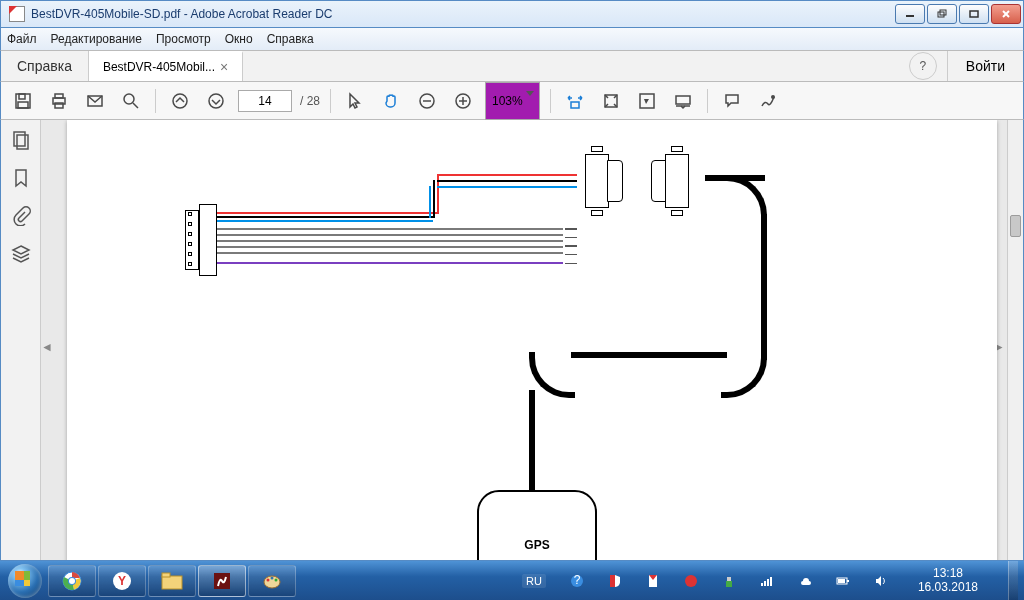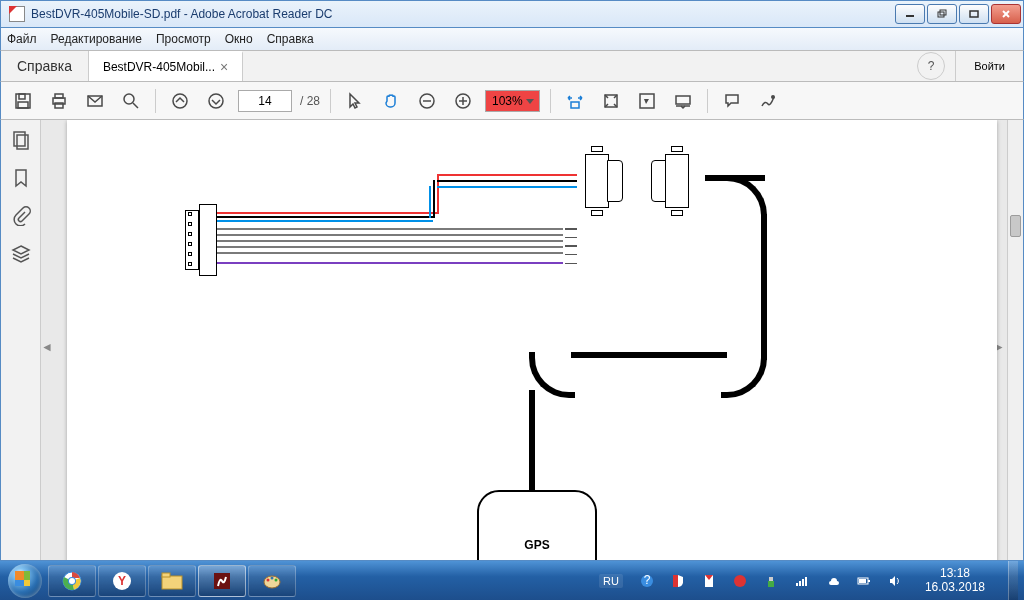--- a/index.html
+++ b/index.html
@@ -15,28 +15,28 @@
 .winbtn.close{background:linear-gradient(#f39f8f,#d7604c);border-color:#a33}
 .winbtn svg{width:12px;height:10px}
 .menubar{height:22px;background:linear-gradient(#f6f9fd,#e3ecf7);border-left:1px solid #568bc4;border-right:1px solid #568bc4;display:flex;align-items:center;padding:0 6px;gap:14px;color:#222}
 .menubar span{cursor:default}
 .topbar{height:32px;background:#f2f2f2;border:1px solid #bbb;border-left:1px solid #568bc4;border-right:1px solid #568bc4;display:flex;align-items:center}
 .topbar .mtab{padding:0 16px;height:100%;display:flex;align-items:center;font-size:14px;color:#333;border-right:1px solid #ccc}
 .topbar .doctab{padding:0 14px;height:100%;display:flex;align-items:center;font-size:13px;background:#fff;border-top:2px solid #fff;border-right:1px solid #ccc;gap:5px}
 .topbar .doctab .x{color:#777;font-size:14px}
 .topbar .spacer{flex:1}
 .topbar .help{width:28px;height:28px;border:1px solid #ccc;border-radius:50%;margin-right:10px;display:flex;align-items:center;justify-content:center;color:#555}
-.topbar .login{padding:0 18px;font-size:11px;border-left:1px solid #ccc;height:100%;display:flex;align-items:center}
+.topbar .login{padding:0 18px;font-size:14px;border-left:1px solid #ccc;height:100%;display:flex;align-items:center}
 .toolbar{height:38px;background:#f7f7f7;border:1px solid #bbb;border-top:none;border-left:1px solid #568bc4;border-right:1px solid #568bc4;display:flex;align-items:center;padding:0 8px;gap:8px}
 .tbtn{width:28px;height:28px;display:flex;align-items:center;justify-content:center;color:#4a4a4a;border-radius:2px}
 .tbtn svg{width:18px;height:18px;stroke:#4a4a4a;stroke-width:1.5;fill:none}
 .tbtn.blue svg{stroke:#1b7ed6}
 .sep{width:1px;height:24px;background:#ccc;margin:0 2px}
 .pagein{width:54px;height:22px;border:1px solid #aaa;text-align:center;background:#fff}
-.zoomsel{height:22px;border:1px solid #aaa;background:#ef4444;padding:0 16px 0 6px;position:relative;display:flex;align-items:center}
+.zoomsel{height:38px;border:1px solid #aaa;background:#a21caf;padding:0 16px 0 6px;position:relative;display:flex;align-items:center}
 .zoomsel::after{content:"";position:absolute;right:5px;top:8px;border-top:5px solid #555;border-left:4px solid transparent;border-right:4px solid transparent}
 .content{flex:1;display:flex;border-left:1px solid #568bc4;border-right:1px solid #568bc4;background:#e9e9e9;overflow:hidden}
 .sidetools{width:40px;background:#f2f2f2;border-right:1px solid #ccc;display:flex;flex-direction:column;align-items:center;padding-top:10px;gap:18px}
 .sidetools .ic{width:20px;height:20px;color:#555}
 .sidetools .ic svg{width:20px;height:20px;stroke:#555;stroke-width:1.5;fill:none}
 .docwrap{flex:1;position:relative;display:flex;align-items:flex-start;justify-content:center;overflow:hidden}
 .docwrap .vbar{position:absolute;right:0;top:0;bottom:0;width:16px;background:#f0f0f0;border-left:1px solid #ccc}
 .docwrap .vbar .thumb{position:absolute;left:2px;right:2px;top:95px;height:22px;background:#c8c8c8;border:1px solid #9c9c9c;border-radius:2px}
 .docwrap .harrow{position:absolute;top:50%;width:8px;height:14px;display:flex;align-items:center;justify-content:center;color:#888}
 .docwrap .harrow.left{left:2px}
@@ -44,21 +44,21 @@
 .page{width:930px;height:470px;background:#fff;box-shadow:0 1px 4px rgba(0,0,0,.3);position:relative;margin-top:0}
 .taskbar{height:40px;background:linear-gradient(#4f93d6,#2360a5 40%,#1d4e8c);border-top:1px solid #568bc4;display:flex;align-items:center;padding:0 4px;gap:2px}
 .startbtn{width:42px;height:40px;display:flex;align-items:center;justify-content:center}
 .orb{width:34px;height:34px;border-radius:50%;background:radial-gradient(circle at 35% 30%,#fff 0%,#7fc1f0 18%,#2a6fb2 55%,#10355f 100%);position:relative;box-shadow:0 0 4px rgba(255,255,255,.5) inset}
 .orb::before{content:"";position:absolute;inset:7px;background:
  linear-gradient(#f08a2a,#f08a2a) 0 0/45% 45% no-repeat,
  linear-gradient(#7fba3a,#7fba3a) 55% 0/45% 45% no-repeat,
  linear-gradient(#3a8de0,#3a8de0) 0 55%/45% 45% no-repeat,
  linear-gradient(#f0c83a,#f0c83a) 55% 55%/45% 45% no-repeat}
 .tbitem{width:48px;height:32px;border:1px solid rgba(255,255,255,.25);border-radius:3px;background:linear-gradient(rgba(255,255,255,.15),rgba(0,0,0,.15));display:flex;align-items:center;justify-content:center}
-.tray{margin-left:auto;display:flex;align-items:center;gap:17px;color:#fff;padding:0 2px}
+.tray{margin-left:auto;display:flex;align-items:center;gap:24px;color:#fff;padding:0 2px}
 .tray .lang{background:rgba(255,255,255,.1);padding:1px 4px;border-radius:2px;font-size:11px}
 .tray .clock{text-align:center;line-height:1.1;font-size:11px;padding:0 6px}
 .tray .ic{width:14px;height:14px}
 .tray svg{width:14px;height:14px;fill:#fff}
 .showdt{width:10px;height:40px;border-left:1px solid rgba(255,255,255,.3);background:linear-gradient(rgba(255,255,255,.2),rgba(0,0,0,.2))}
 
 
 .diagram{position:absolute;inset:0}
 .gpsbox{position:absolute;left:410px;top:370px;width:120px;height:110px;border:2px solid #000;border-radius:22px;background:#fff;display:flex;align-items:center;justify-content:center;font-size:26px;font-weight:700;font-family:Arial}
 .connector-left{position:absolute;left:115px;top:84px;width:36px;height:70px;background:#fff}

